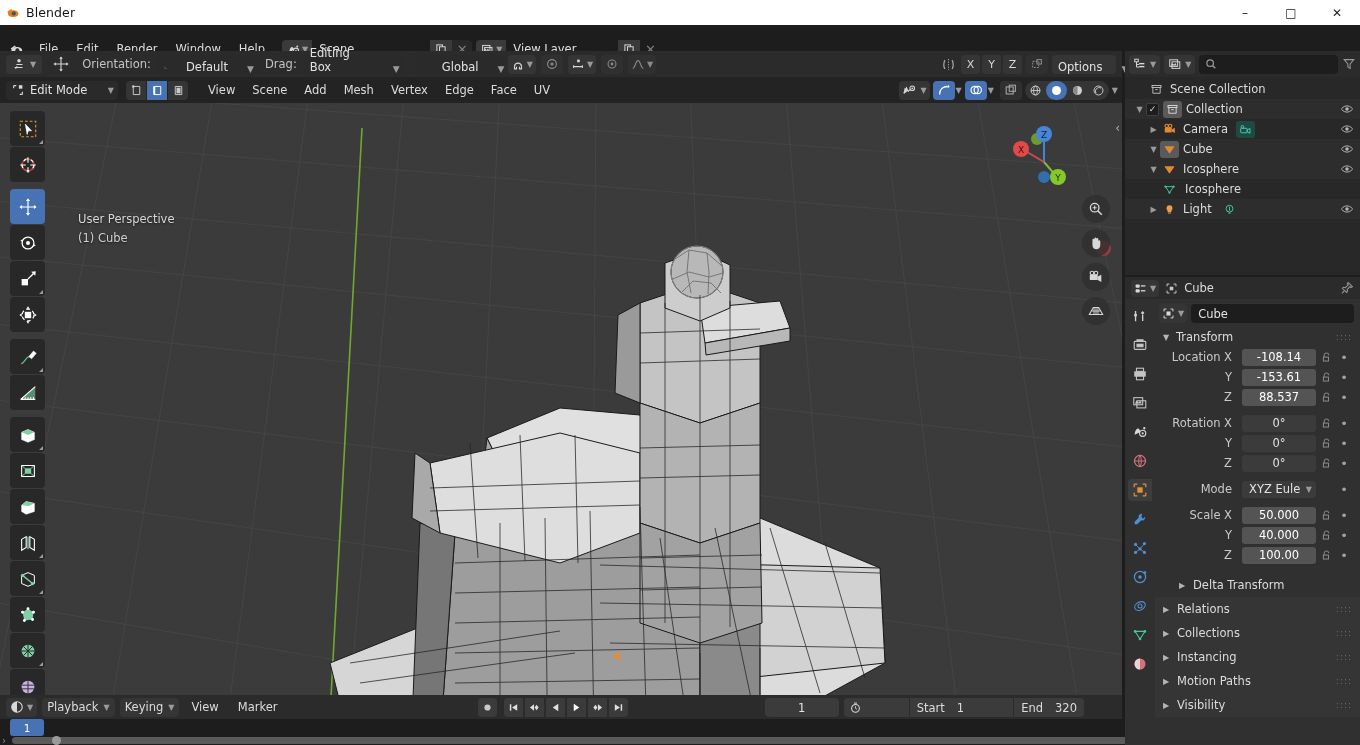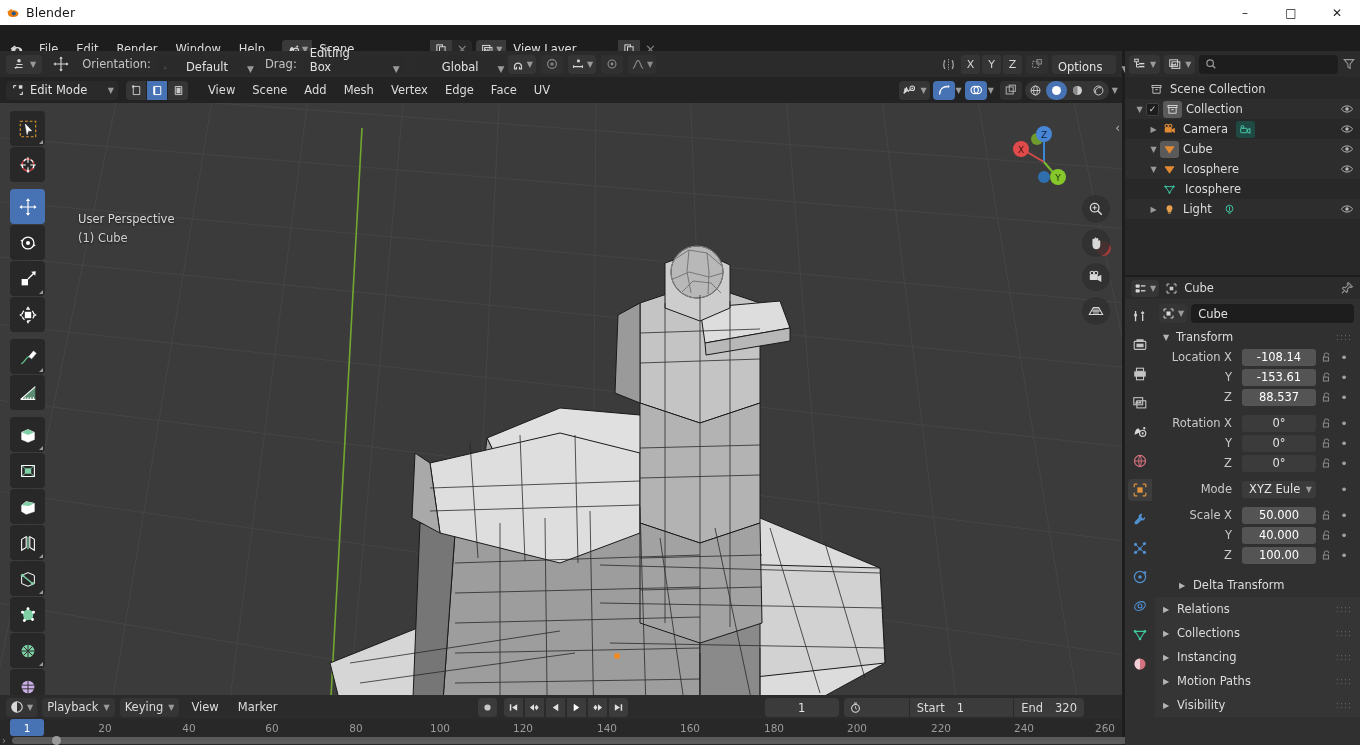--- a/index.html
+++ b/index.html
@@ -803,35 +803,20 @@
           <span>1</span>
         </span>
         <span class="seg">
           <span>End</span>
           <span>320</span>
         </span>
       </span>
     </div>
   </div>
 
-  <div class="tl-ruler">
-    <span class="tick" style="left:105px">20</span>
-    <span class="tick" style="left:189px">40</span>
-    <span class="tick" style="left:272px">60</span>
-    <span class="tick" style="left:356px">80</span>
-    <span class="tick" style="left:440px">100</span>
-    <span class="tick" style="left:523px">120</span>
-    <span class="tick" style="left:607px">140</span>
-    <span class="tick" style="left:690px">160</span>
-    <span class="tick" style="left:774px">180</span>
-    <span class="tick" style="left:857px">200</span>
-    <span class="tick" style="left:941px">220</span>
-    <span class="tick" style="left:1024px">240</span>
-    <span class="tick" style="left:1105px">260</span>
-  </div>
   <div class="playhead">1</div>
   <div class="scrollbar-h">
     <span class="sb-knob" style="left:40px"></span>
     <span class="sb-knob" style="left:1218px"></span>
   </div>
   <div style="position:absolute;left:2px;top:735px;color:#8a8a8a;font-size:10px">›</div>
   <div style="position:absolute;left:1256px;top:735px;color:#8a8a8a;font-size:10px">‹</div>
 
   <div class="outliner">
     <div class="out-hdr">

